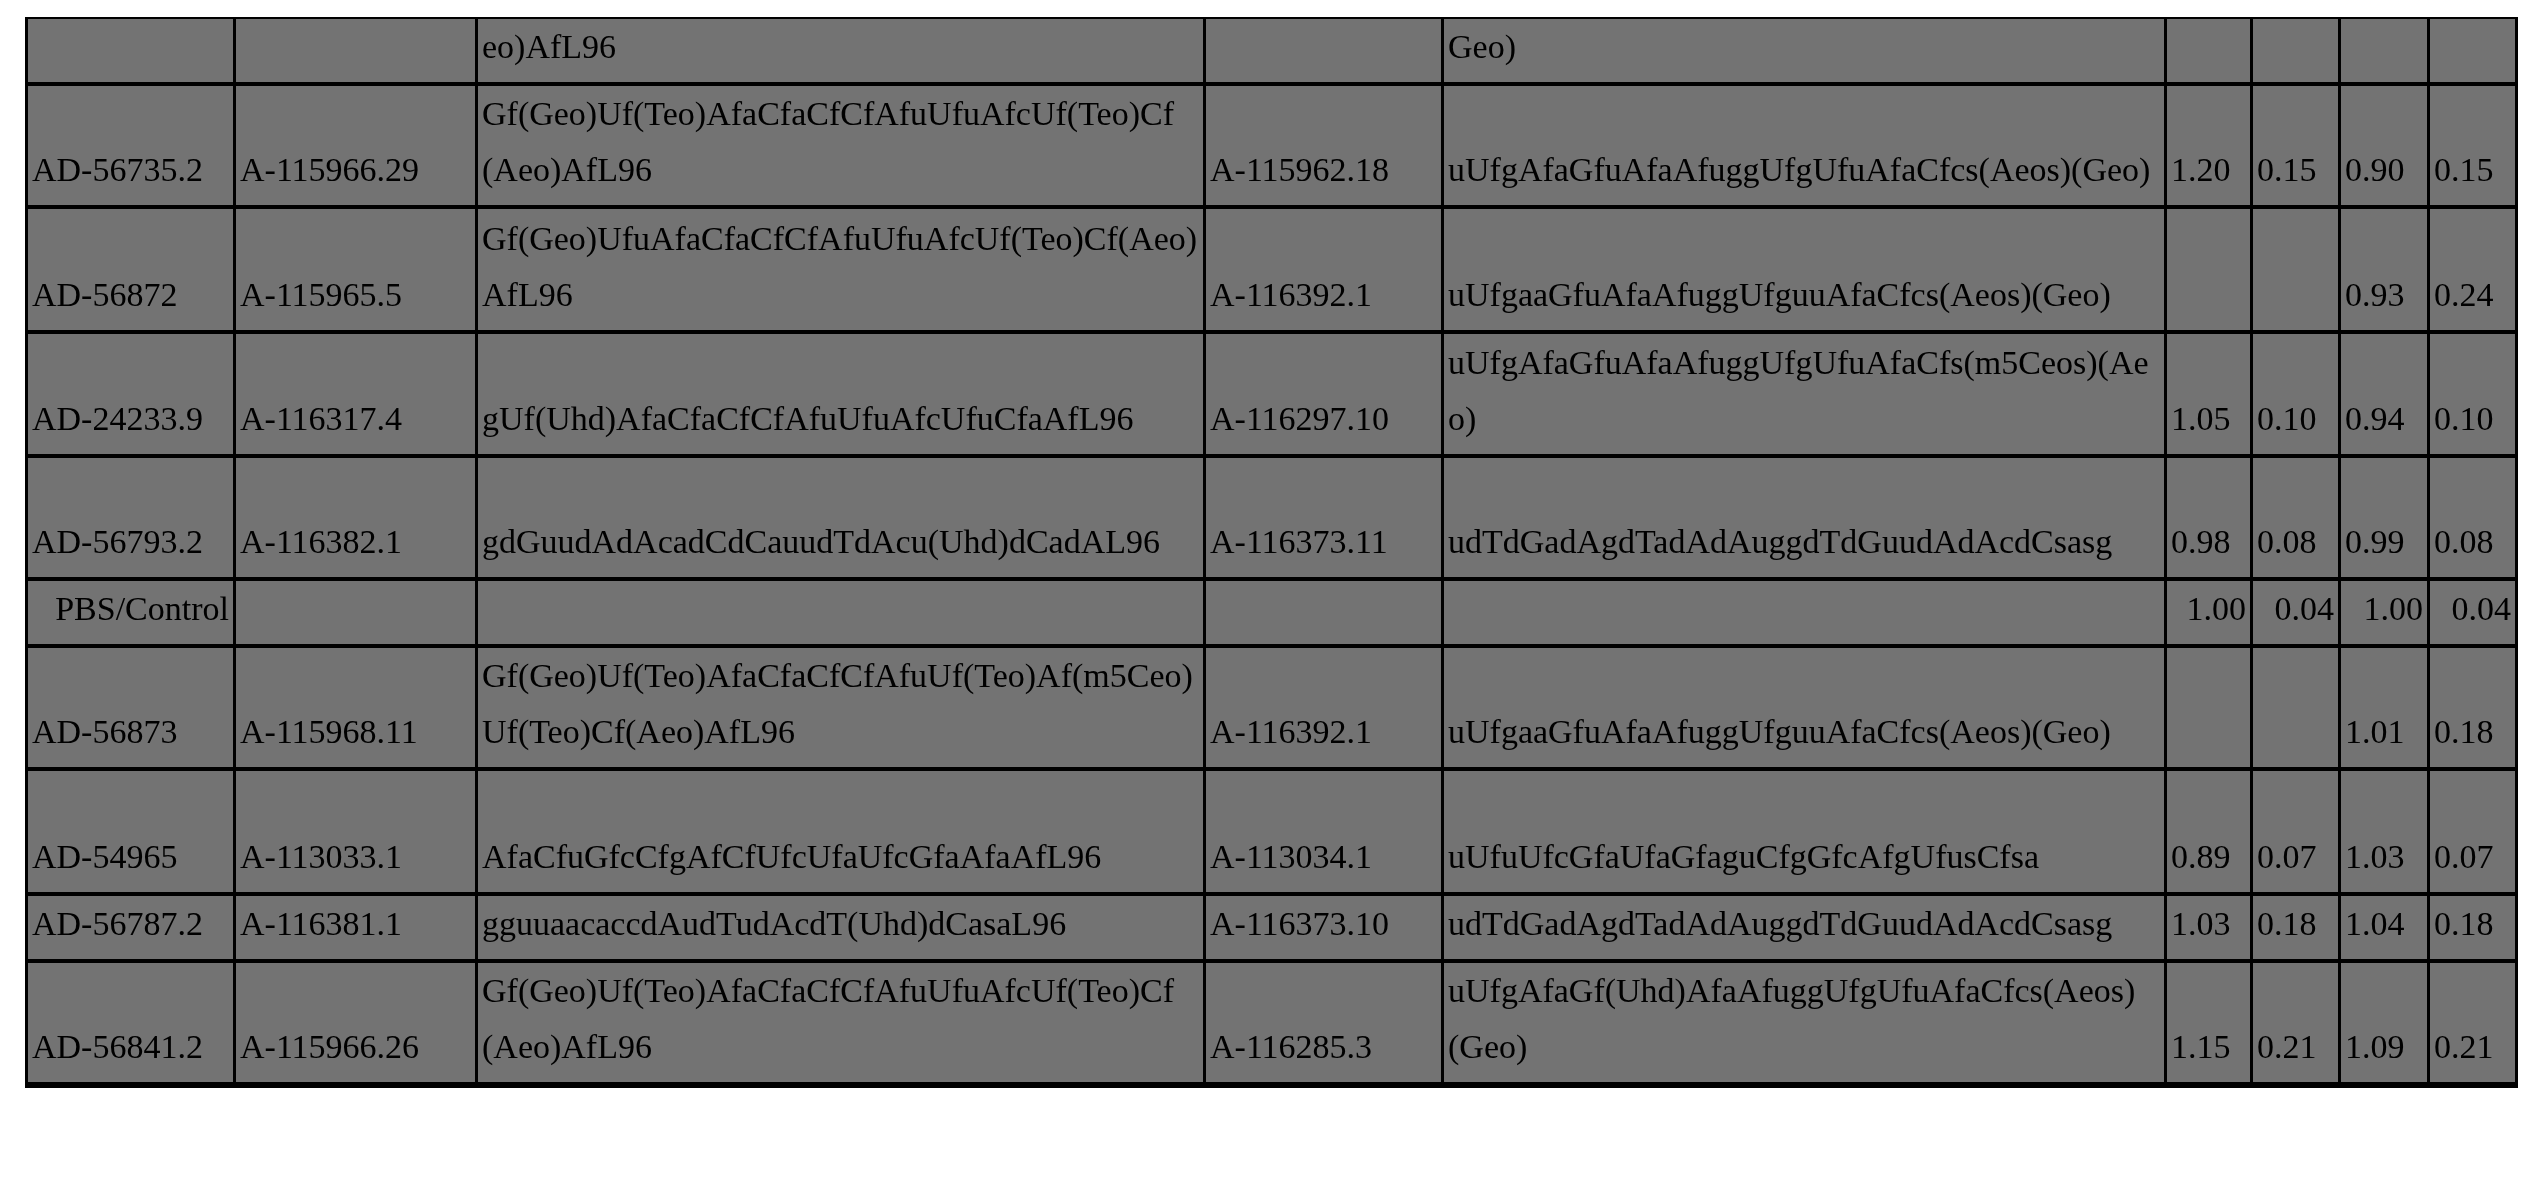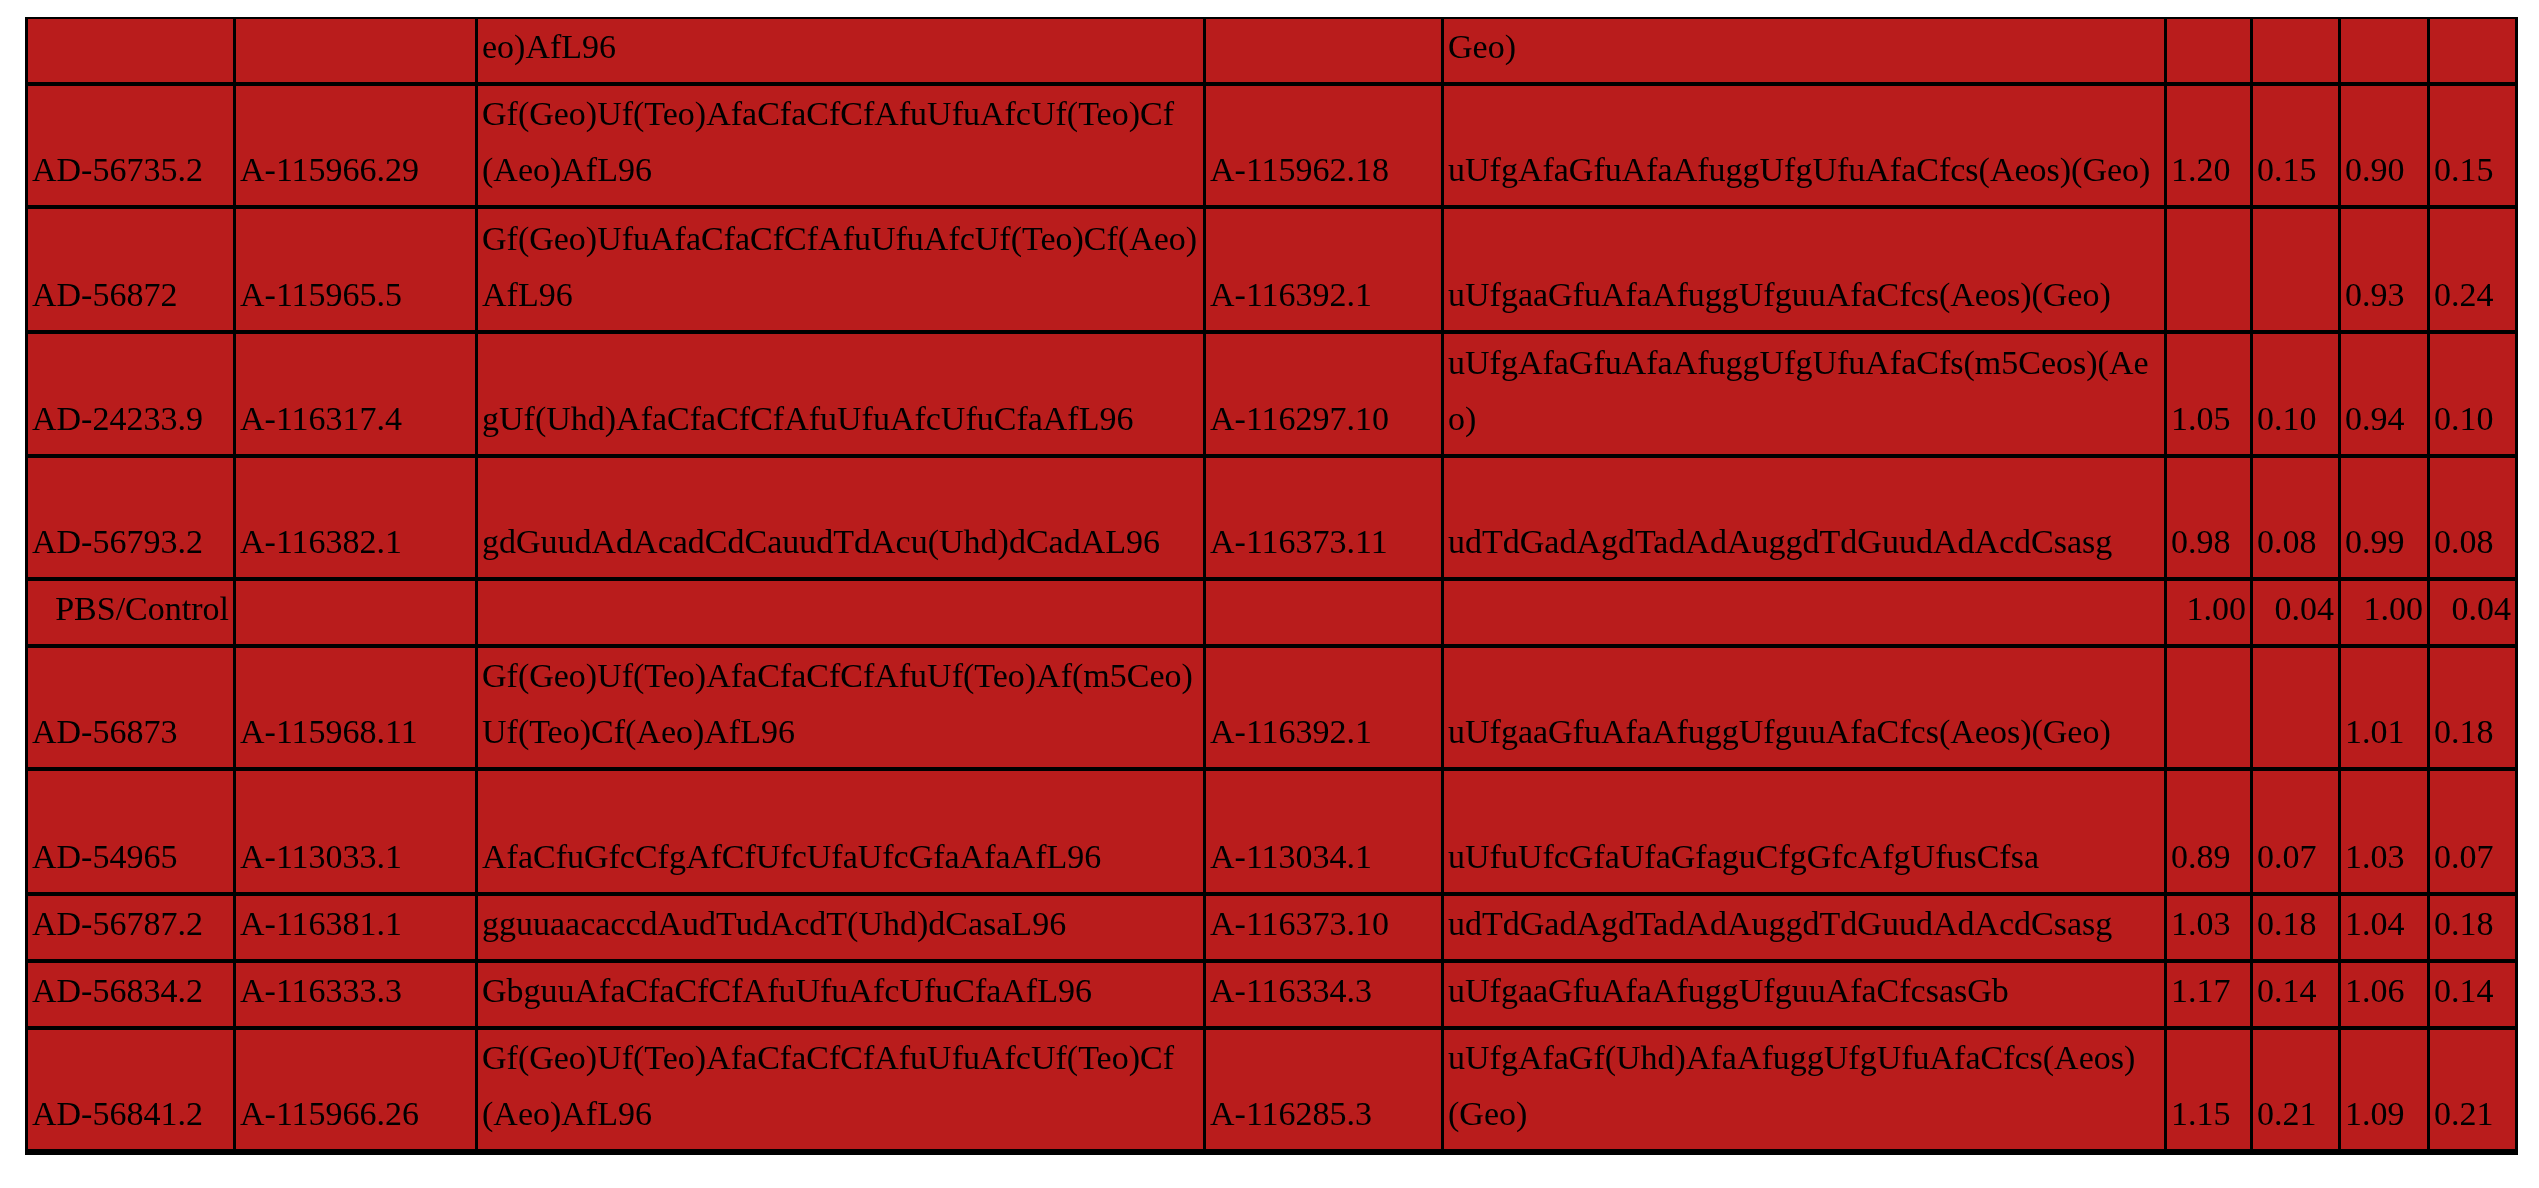--- a/index.html
+++ b/index.html
@@ -17,21 +17,21 @@
   table.seq-table {
     position: absolute;
     left: 25px;
     top: 17px;
     width: 2490px;
     border-collapse: collapse;
     table-layout: fixed;
     font-family: "Liberation Serif", "DejaVu Serif", serif;
     font-size: 34px;
     color: #000000;
-    background: #b91c1c;
+    background: #737373;
     padding-left: 36px;
   }
   table.seq-table td {
     border: 3px solid #000000;
     border-top-width: 4px;
     border-bottom-width: 4px;
     vertical-align: bottom;
     padding: 0 4px 7px 4px;
     line-height: 56px;
     word-break: break-all;
@@ -178,31 +178,20 @@
           <td>A-116381.1</td>
           <td>gguuaacaccdAudTudAcdT(Uhd)dCasaL96</td>
           <td>A-116373.10</td>
           <td>udTdGadAgdTadAdAuggdTdGuudAdAcdCsasg</td>
           <td>1.03</td>
           <td>0.18</td>
           <td>1.04</td>
           <td>0.18</td>
         </tr>
         <tr>
-          <td>AD-56834.2</td>
-          <td>A-116333.3</td>
-          <td>GbguuAfaCfaCfCfAfuUfuAfcUfuCfaAfL96</td>
-          <td>A-116334.3</td>
-          <td>uUfgaaGfuAfaAfuggUfguuAfaCfcsasGb</td>
-          <td>1.17</td>
-          <td>0.14</td>
-          <td>1.06</td>
-          <td>0.14</td>
-        </tr>
-        <tr>
           <td>AD-56841.2</td>
           <td>A-115966.26</td>
           <td>Gf(Geo)Uf(Teo)AfaCfaCfCfAfuUfuAfcUf(Teo)Cf(Aeo)AfL96</td>
           <td>A-116285.3</td>
           <td>uUfgAfaGf(Uhd)AfaAfuggUfgUfuAfaCfcs(Aeos)(Geo)</td>
           <td>1.15</td>
           <td>0.21</td>
           <td>1.09</td>
           <td>0.21</td>
         </tr>

